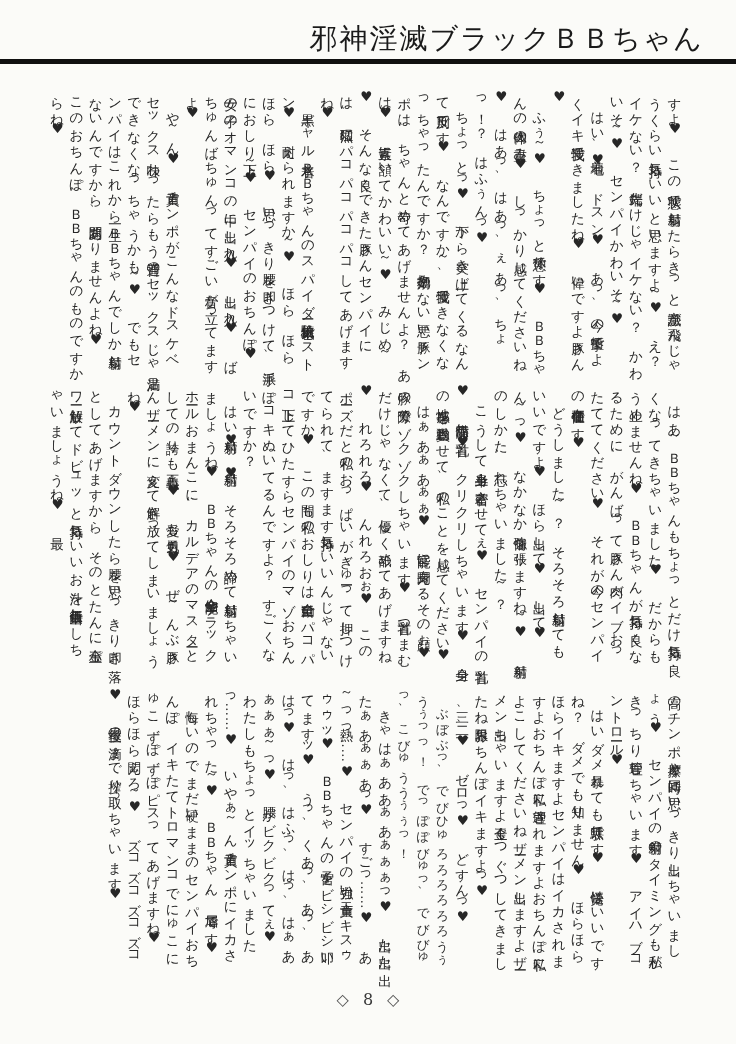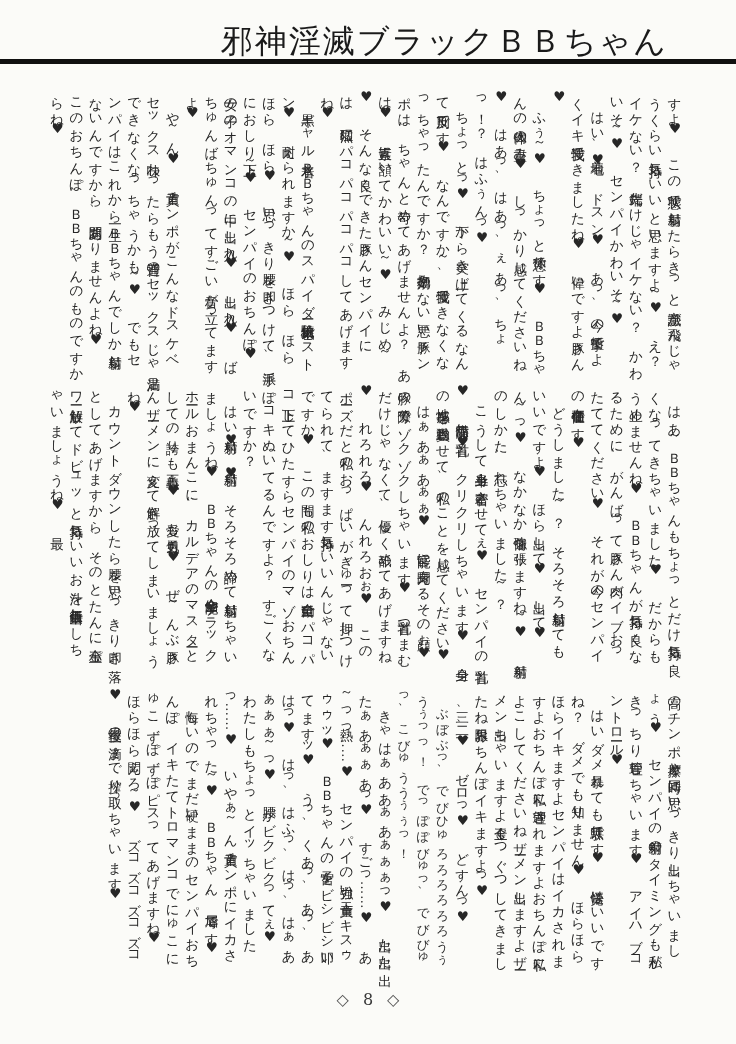--- a/index.html
+++ b/index.html
@@ -12,22 +12,22 @@
     width: 736px;
     height: 1044px;
     margin: 0 auto;
     background: #fbfbf8;
     color: #222;
     overflow: hidden;
   }
   .header-title {
     position: absolute;
     top: 20px;
-    right: 68px;
-    font-size: 32px;
+    right: 32px;
+    font-size: 28px;
     letter-spacing: 2px;
     color: #1a1a1a;
     white-space: nowrap;
   }
   .header-rule {
     position: absolute;
     top: 59px;
     left: 0;
     width: 736px;
     height: 5px;

